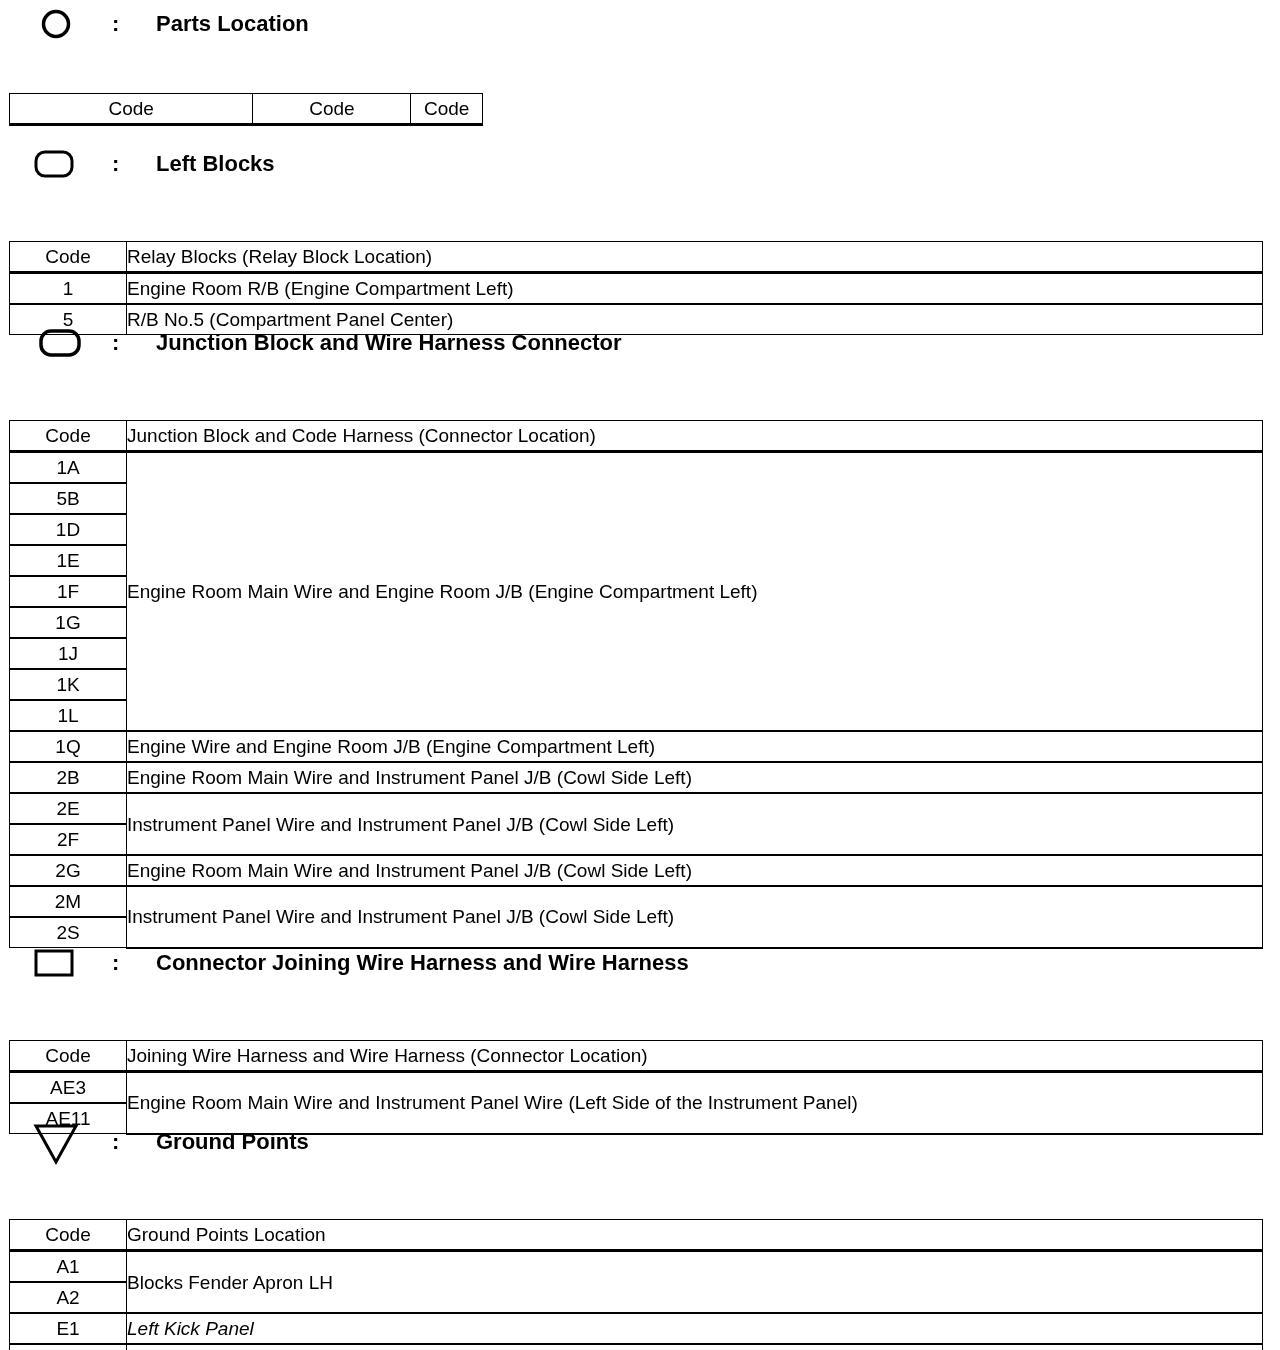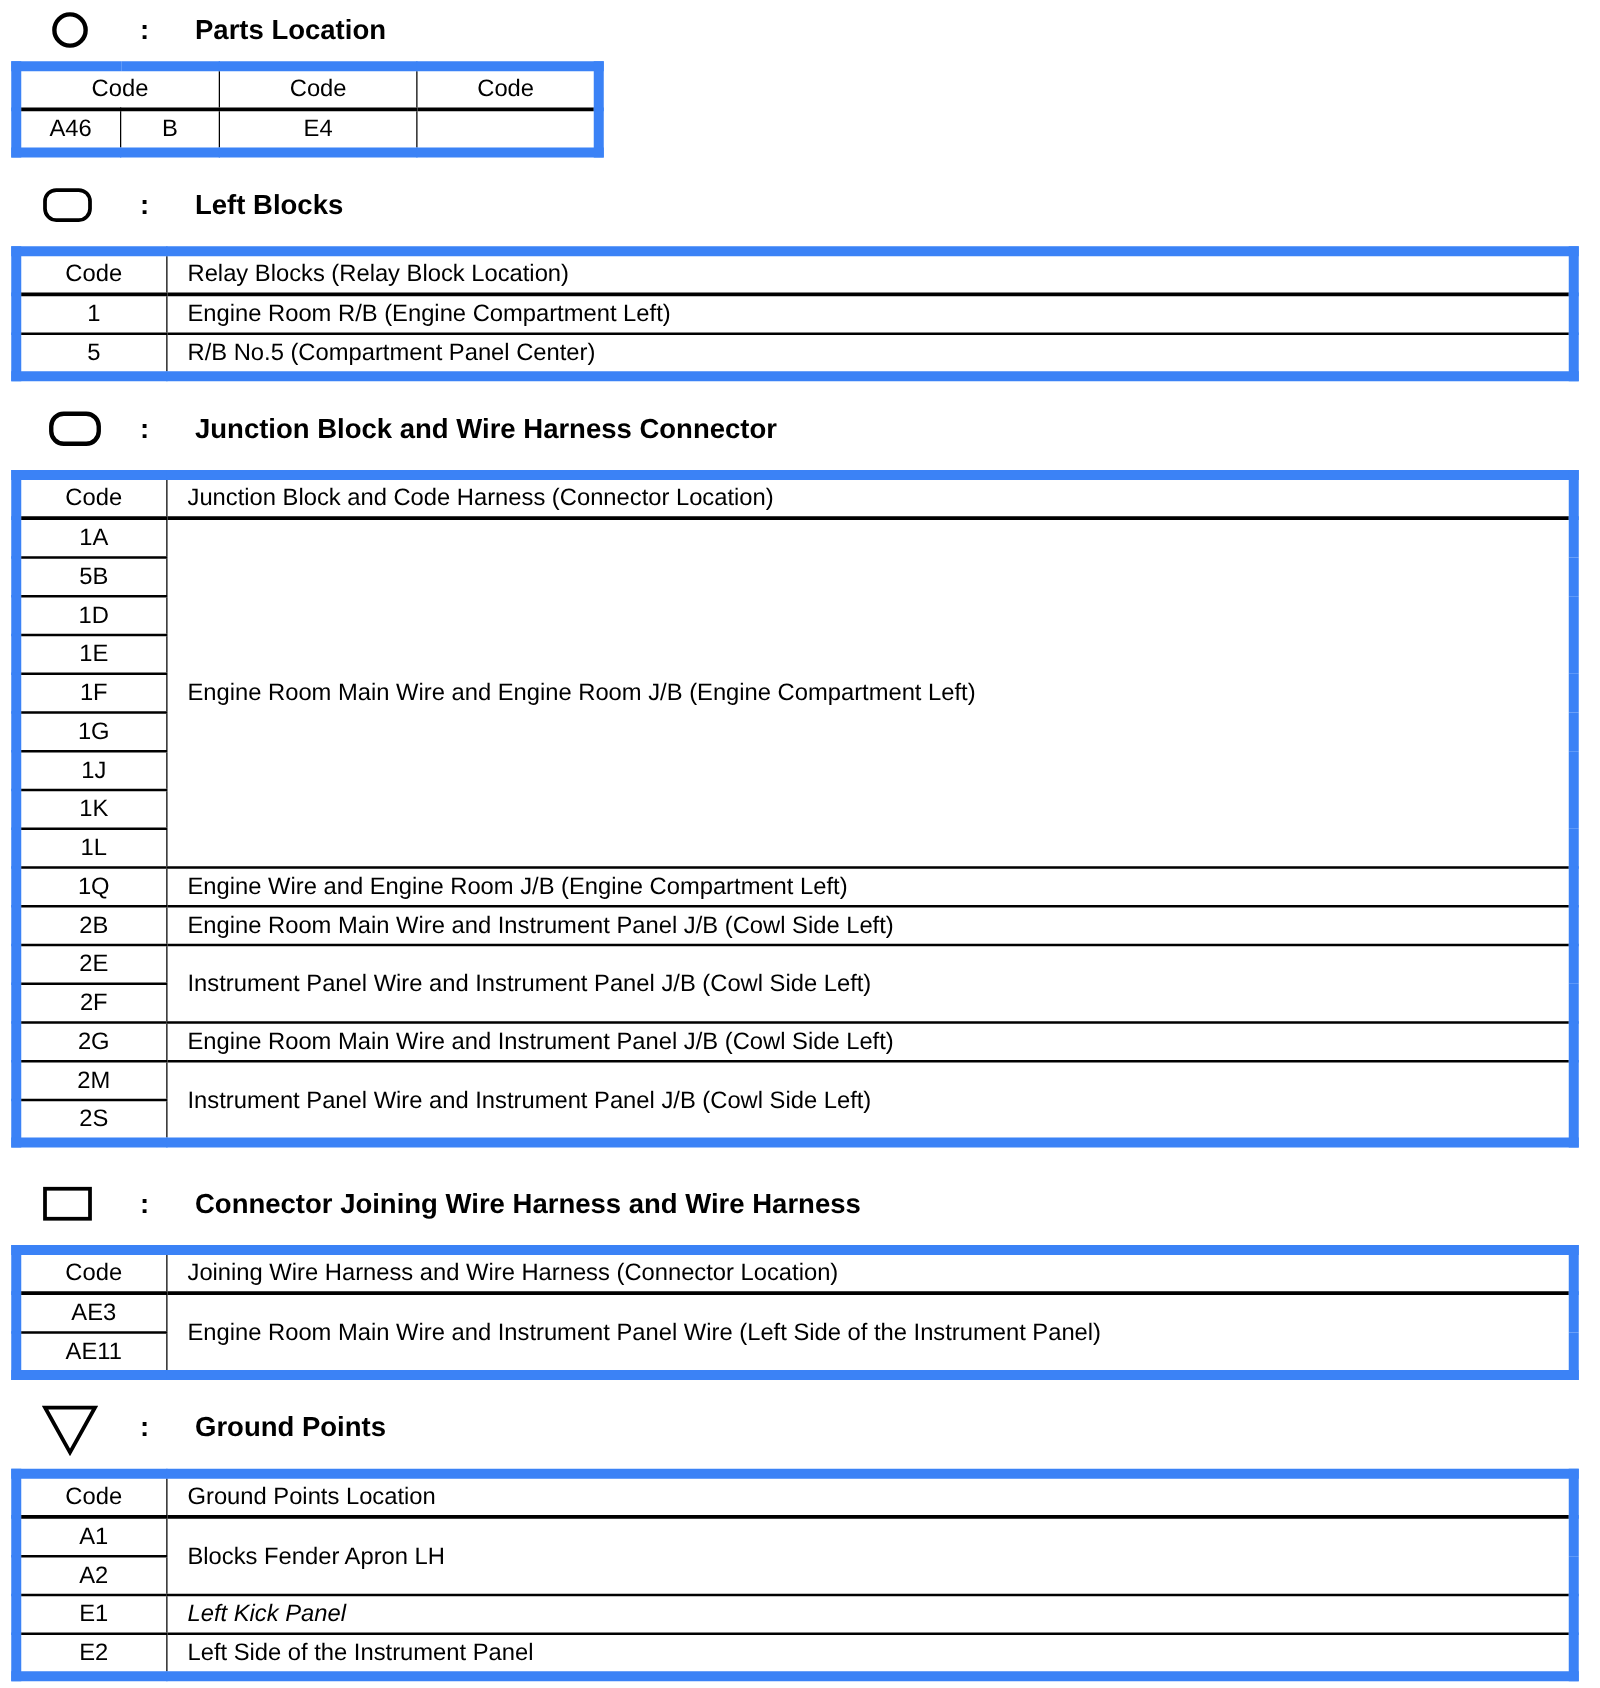--- a/index.html
+++ b/index.html
@@ -3,49 +3,43 @@
 <meta charset="utf-8">
 <style>
   html, body { margin: 0; padding: 0; background: #ffffff; }
   body { width: 1280px; height: 1350px; position: relative; font-family: "Liberation Sans", sans-serif; color: #000; overflow: hidden; }
   .section-head { position: absolute; left: 0; height: 40px; display: flex; align-items: center; }
   .sym { position: absolute; left: 34px; }
   .colon { position: absolute; left: 112px; font-weight: bold; font-size: 22px; }
   .title { position: absolute; left: 156px; font-weight: bold; font-size: 22px; white-space: nowrap; }
   table { position: absolute; border-collapse: collapse; font-size: 19px; }
   td { border: 1.5px solid #000; padding: 0; height: 29px; line-height: 29px; }
-  .outer { border: 8px solid #3b82f6; }
+  .outer { border: 1px solid #3b82f6; margin-top: 44px; }
   .code { width: 116px; text-align: center; }
-  .desc { padding-left: 16px; text-align: left; }
+  .desc { padding-left: 0; text-align: left; }
   .hdr-row td { border-bottom: 3px solid #000; }
   .thick-b td { border-bottom: 2.5px solid #000; }
 </style>
 </head>
 <body>
 
 <div>
   <div class="section-head" style="top:4px;">
     <svg class="sym" style="left:40px;" width="32" height="32">
         <circle cx="16" cy="16" r="12.5" fill="none" stroke="#000" stroke-width="3.5"></circle>
       </svg>
     <span class="colon">:</span>
     <span class="title">Parts Location</span>
   </div>
   <table class="outer" style="left:9px; top:49px; width:474px;">
     <tbody>
         <tr class="hdr-row">
       <td colspan="2" style="text-align:center; width:157px;">Code</td>
       <td style="text-align:center; width:157px;">Code</td>
       <td style="text-align:center;">Code</td>
-    </tr>
-    <tr>
-      <td style="text-align:center; width:79px;">A46</td>
-      <td style="text-align:center; width:78px;">B</td>
-      <td style="text-align:center;">E4</td>
-      <td></td>
     </tr>
   </tbody>
     </table>
 </div>
 
 <div>
   <div class="section-head" style="top:144px;">
     <svg class="sym" style="left:33px;" width="42" height="32">
         <rect x="3" y="4" width="36" height="24" rx="9" ry="9" fill="none" stroke="#000" stroke-width="3"></rect>
       </svg>

